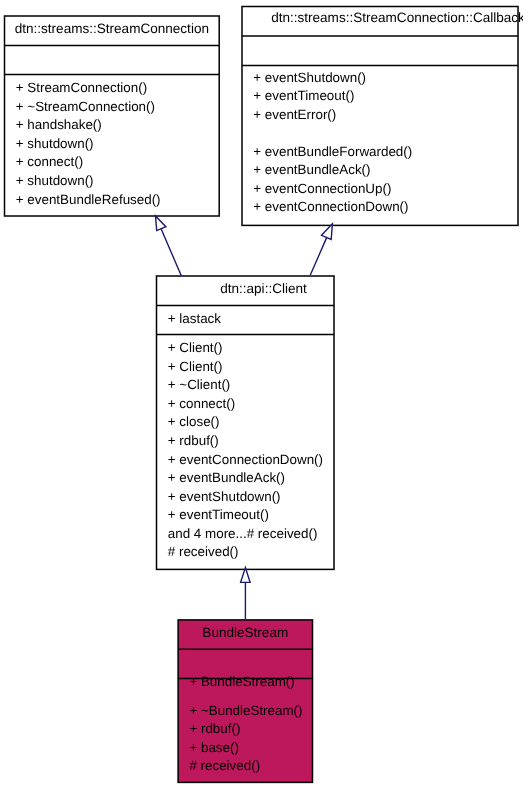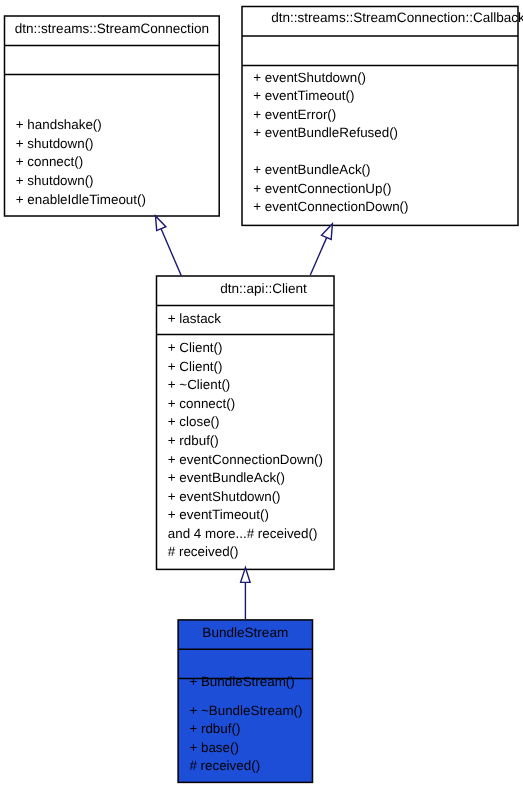--- a/index.html
+++ b/index.html
@@ -7,21 +7,21 @@
   body{width:523px;height:789px;overflow:hidden;
        font-family:"Liberation Sans",sans-serif;
        -webkit-font-smoothing:antialiased;
        text-rendering:geometricPrecision;}
 
   #diagram{position:absolute;left:0;top:0;width:523px;height:789px;
            background:#ffffff;transform:translateZ(0);}
 
   
   .uml-box{position:absolute;box-sizing:border-box;background:#ffffff;z-index:1;}
-  .uml-box.filled{background:#1d4ed8;}
+  .uml-box.filled{background:#be185d;}
 
   
   .uml-title{position:absolute;left:0;right:0;height:18.57px;line-height:18.57px;
              text-align:center;white-space:nowrap;
              font-size:13.55px;color:#000000;transform:translateZ(0);}
 
   
   .uml-row{position:absolute;left:11.3px;height:18.57px;line-height:18.57px;
            white-space:pre;font-size:13.4px;color:#000000;transform:translateZ(0);}
 
@@ -32,32 +32,34 @@
   svg.edges .edge-lines{fill:none;stroke:#191970;stroke-width:1.4;}
   svg.edges .arrowheads{fill:#ffffff;stroke:#191970;stroke-width:1.4;stroke-linejoin:miter;}
 </style>
 </head>
 <body>
 
 <div id="diagram">
 
   <div class="uml-box" style="left:4.5px;top:16px;width:214.7px;height:200px">
     <div class="uml-title" style="top:4.05px">dtn::streams::StreamConnection</div>
+    <div class="uml-row" style="top:63.2px">+ StreamConnection()</div>
+    <div class="uml-row" style="top:81.77px">+ ~StreamConnection()</div>
     <div class="uml-row" style="top:100.34px">+ handshake()</div>
     <div class="uml-row" style="top:118.91px">+ shutdown()</div>
     <div class="uml-row" style="top:137.48px">+ connect()</div>
     <div class="uml-row" style="top:156.05px">+ shutdown()</div>
-    <div class="uml-row" style="top:174.62px">+ enableIdleTimeout()</div>
+    <div class="uml-row" style="top:174.62px">+ eventBundleRefused()</div>
   </div>
   <div class="uml-box" style="left:242px;top:5px;width:312px;height:218.9px">
     <div class="uml-title" style="top:4.05px">dtn::streams::StreamConnection::Callback</div>
     <div class="uml-row" style="top:63.5px">+ eventShutdown()</div>
     <div class="uml-row" style="top:82.07px">+ eventTimeout()</div>
     <div class="uml-row" style="top:100.64px">+ eventError()</div>
-    <div class="uml-row" style="top:119.21px">+ eventBundleRefused()</div>
+    <div class="uml-row" style="top:137.78px">+ eventBundleForwarded()</div>
     <div class="uml-row" style="top:156.35px">+ eventBundleAck()</div>
     <div class="uml-row" style="top:174.92px">+ eventConnectionUp()</div>
     <div class="uml-row" style="top:193.49px">+ eventConnectionDown()</div>
   </div>
   <div class="uml-box" style="left:156.5px;top:276px;width:214px;height:293.4px">
     <div class="uml-title" style="top:4.05px">dtn::api::Client</div>
     <div class="uml-row" style="top:34px">+ lastack</div>
     <div class="uml-row" style="top:63.2px">+ Client()</div>
     <div class="uml-row" style="top:81.77px">+ Client()</div>
     <div class="uml-row" style="top:100.34px">+ ~Client()</div>

